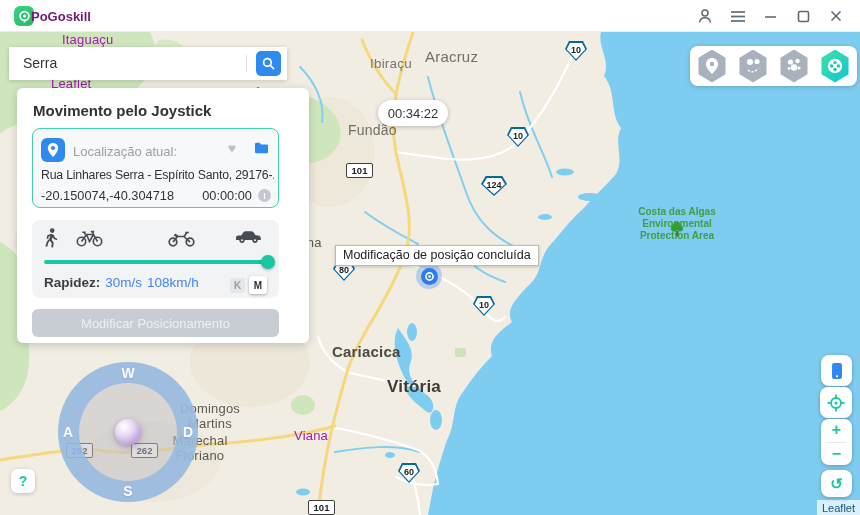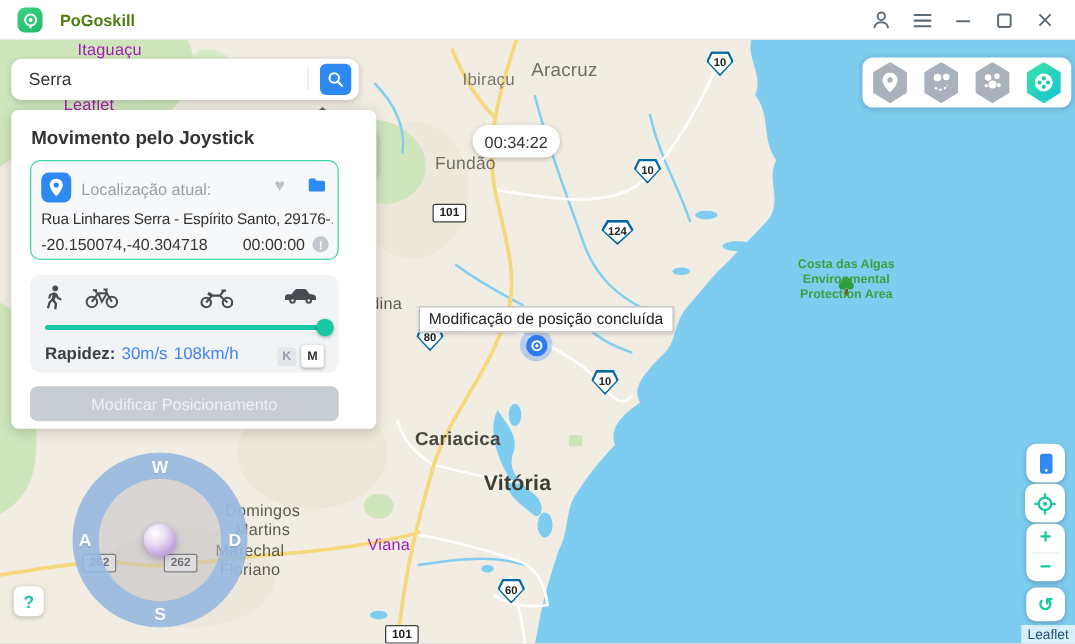--- a/index.html
+++ b/index.html
@@ -2,21 +2,21 @@
 <html><head>
 <meta charset="utf-8">
 <style>
   * { margin:0; padding:0; box-sizing:border-box; }
   body { font-family:"Liberation Sans",sans-serif; background:#888; }
   .window { position:relative; width:860px; height:515px; background:#fff; overflow:hidden; font-family:"Liberation Sans",sans-serif; }
 
   
   .titlebar { position:absolute; left:0; top:0; width:860px; height:32px; background:#fff; border-bottom:1px solid #ececec; z-index:30; }
   .logo { position:absolute; left:14px; top:6px; width:20px; height:20px; border-radius:6px; background:linear-gradient(145deg,#3bd381,#23b968); display:flex; align-items:center; justify-content:center; }
-  .apptitle { position:absolute; left:48px; top:9px; font-size:13px; font-weight:bold; color:#4d7c0f; }
+  .apptitle { position:absolute; left:31px; top:9px; font-size:13px; font-weight:bold; color:#701a75; }
   .winbtn { position:absolute; top:7px; width:20px; height:18px; display:flex; align-items:center; justify-content:center; cursor:pointer; }
 
   
   .map { position:absolute; left:0; top:32px; width:860px; height:483px; background:#f2ede3; overflow:hidden; z-index:0; }
   .maplabel { position:absolute; z-index:4; color:#a21caf; white-space:pre-line; letter-spacing:.2px; line-height:1.15; }
   .shield { position:absolute; z-index:5; display:flex; align-items:center; justify-content:center; }
   .pent { width:22px; height:20px; background:#0369a1; clip-path:polygon(18% 0%,82% 0%,100% 40%,50% 100%,0% 40%); }
   .pent-in { width:18.5px; height:16.5px; background:#fff; clip-path:polygon(18% 0%,82% 0%,100% 40%,50% 100%,0% 40%); display:flex; align-items:center; justify-content:center; font-size:9px; font-weight:bold; color:#222; padding-bottom:2px; }
   .rectshield { width:27px; height:15px; background:#fff; border:1.5px solid #3f3f3f; border-radius:2px; font-size:9.5px; font-weight:bold; color:#222; }
   .timerpill { position:absolute; left:378px; top:100px; width:70px; height:26px; background:#fff; border-radius:13px; box-shadow:0 1px 4px rgba(0,0,0,.25); display:flex; align-items:center; justify-content:center; font-size:13px; color:#333; z-index:6; }
@@ -32,28 +32,28 @@
   .hex { width:30px; height:33px; clip-path:polygon(50% 0,95% 25%,95% 75%,50% 100%,5% 75%,5% 25%); background:#a9b1bd; display:flex; align-items:center; justify-content:center; cursor:pointer; }
   .hex.active { background:linear-gradient(135deg,#3fe3a6,#0fc4d4); }
 
   
   .ctl { position:absolute; background:#fff; border-radius:8px; box-shadow:0 1px 4px rgba(0,0,0,.25); display:flex; align-items:center; justify-content:center; z-index:9; cursor:pointer; }
   .zoomctl { position:absolute; left:821px; top:419px; width:31px; height:46px; background:#fff; border-radius:8px; box-shadow:0 1px 4px rgba(0,0,0,.25); z-index:9; display:flex; flex-direction:column; }
   .zoomctl > div { flex:1; display:flex; align-items:center; justify-content:center; color:#17c8a2; font-size:16px; font-weight:bold; cursor:pointer; }
   .zoomctl .sep { flex:0 0 1px; background:#e8e8e8; margin:0 5px; }
 
   
-  .searchbox { position:absolute; left:9px; top:47px; width:278px; height:33px; background:#fff; border-radius:8px; box-shadow:0 1px 5px rgba(0,0,0,.18); z-index:20; }
+  .searchbox { position:absolute; left:9px; top:47px; width:278px; height:33px; background:#fff; border-radius:0; box-shadow:0 1px 5px rgba(0,0,0,.18); z-index:20; }
   .searchbox input { position:absolute; left:14px; top:6px; width:215px; height:20px; border:none; outline:none; font-size:14px; color:#333; font-family:"Liberation Sans",sans-serif; background:transparent; }
   .search-sep { position:absolute; right:40px; top:8px; width:1px; height:17px; background:#e2e2e2; }
   .searchbtn { position:absolute; right:6px; top:4px; width:25px; height:25px; border-radius:5px; background:#2e8af0; display:flex; align-items:center; justify-content:center; cursor:pointer; }
   .chevup { position:absolute; left:250px; top:81px; z-index:6; cursor:pointer; }
 
   
-  .panel { position:absolute; left:9px; top:88px; width:292px; height:255px; background:#fff; border-radius:6px; box-shadow:0 2px 10px rgba(0,0,0,.18); z-index:20; }
+  .panel { position:absolute; left:17px; top:88px; width:292px; height:255px; background:#fff; border-radius:6px; box-shadow:0 2px 10px rgba(0,0,0,.18); z-index:20; }
   .panel-title { position:absolute; left:16px; top:14px; font-size:15px; font-weight:600; color:#333; }
   .locbox { position:absolute; left:15px; top:40px; width:247px; height:80px; border:1px solid #43d3a8; border-radius:8px; background:#f7f8fa; }
   .pinbadge { position:absolute; left:8px; top:9px; width:24px; height:24px; border-radius:6px; background:#2e8af0; display:flex; align-items:center; justify-content:center; }
   .loclabel { position:absolute; left:40px; top:15px; font-size:13px; color:#9aa0a6; }
   .heart { position:absolute; right:42px; top:11px; font-size:14px; color:#bcc2ca; cursor:pointer; }
   .folder { position:absolute; right:9px; top:13px; cursor:pointer; }
   .addr { position:absolute; left:8px; top:39px; width:233px; font-size:12.3px; color:#333; white-space:nowrap; overflow:hidden; letter-spacing:-0.2px; }
   .coords { position:absolute; left:8px; top:59px; font-size:12.8px; color:#333; }
   .elapsed { position:absolute; right:26px; top:59px; font-size:12.8px; color:#333; }
   .infoicon { position:absolute; right:7px; top:60px; width:13px; height:13px; border-radius:50%; background:#c3c8cf; color:#fff; font-size:9px; font-weight:bold; display:flex; align-items:center; justify-content:center; }

